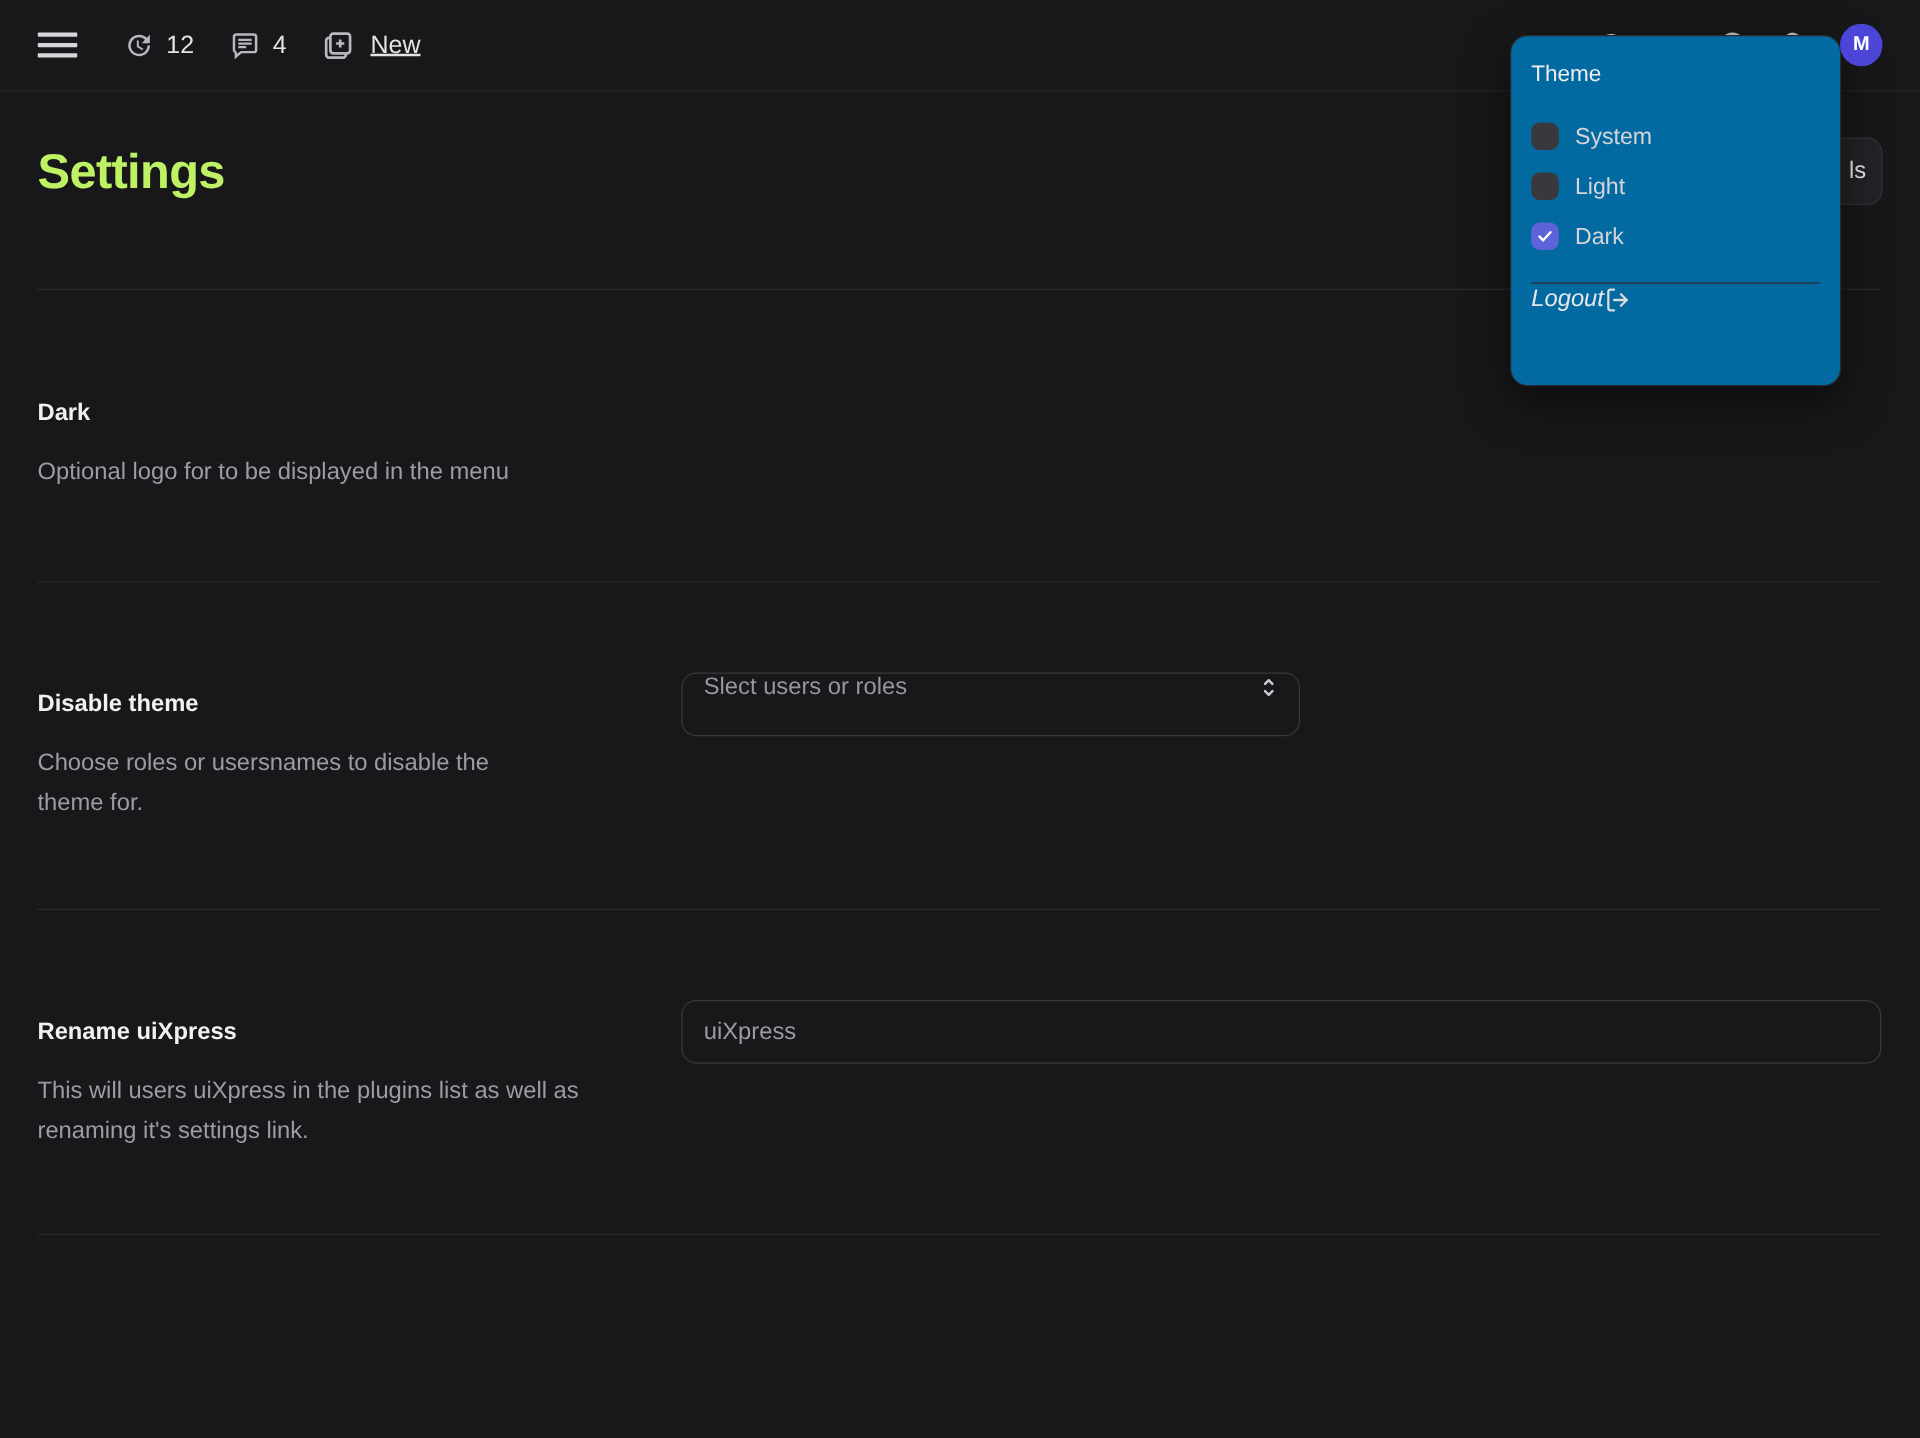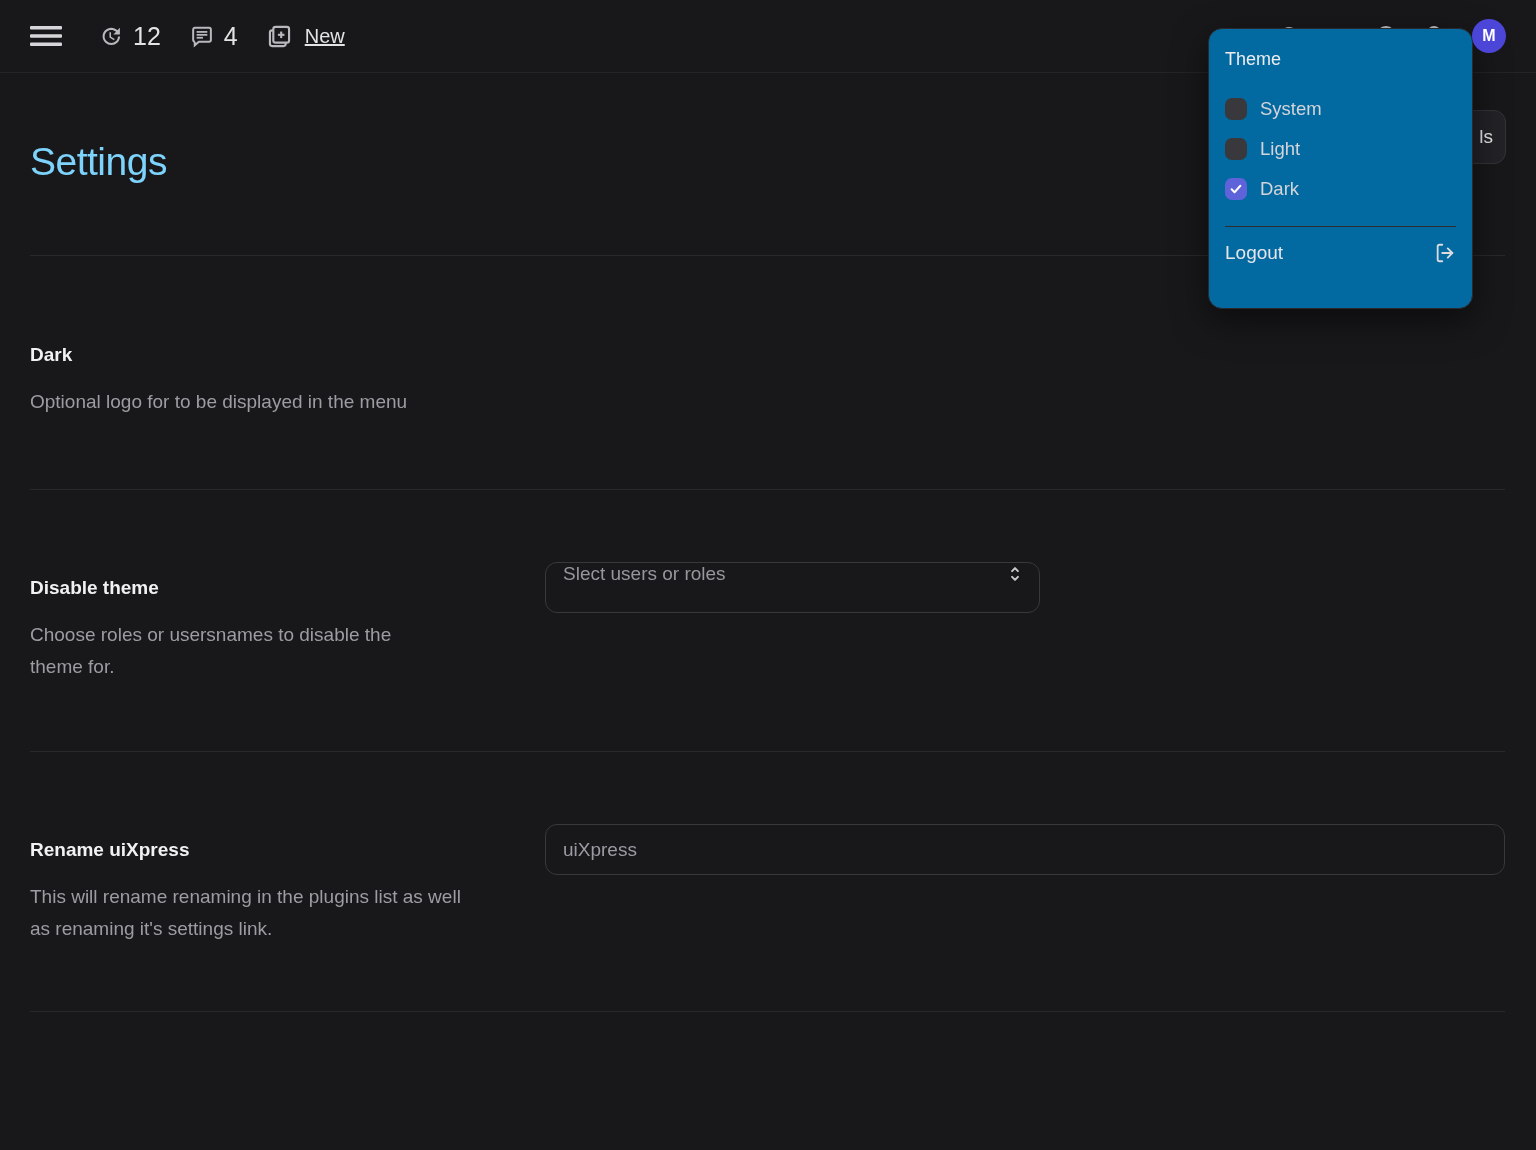--- a/index.html
+++ b/index.html
@@ -16,34 +16,34 @@
     height:73px;
     display:flex;
     align-items:center;
     padding:0 30px;
     border-bottom:1px solid #242428;
     position:relative;
   }
   .icon { display:inline-flex; align-items:center; justify-content:center; }
   .hamburger { margin-right:36px; cursor:pointer; }
   .tb-item { display:flex; align-items:center; margin-right:28px; cursor:pointer; }
-  .tb-count { font-size:25px; color:#e3e3e6; margin-left:10px; }
+  .tb-count { font-size:20px; color:#e3e3e6; margin-left:10px; }
   .tb-label { font-size:20px; color:#e3e3e6; margin-left:12px;text-decoration:underline; }
   .topbar-right { margin-left:auto; display:flex; align-items:center; gap:24px; }
   .avatar {
     width:34px; height:34px; border-radius:50%;
     background:#4c46d8; color:#ffffff;
     display:flex; align-items:center; justify-content:center;
     font-size:16px; font-weight:700; margin-left:2px;
     position:relative; z-index:30; cursor:pointer;
   }
 
   
   .page { padding:0 31px 0 30px; }
-  .page-title { font-size:39px; font-weight:400; letter-spacing:-0.5px; line-height:46px; margin-top:66px; color:#7dd3fc; }
+  .page-title { font-size:39px; font-weight:700; letter-spacing:-0.5px; line-height:46px; margin-top:42px; color:#bef264; }
   .divider { height:1px; background:#29292d; }
   .divider.after-title { margin-top:70px; }
 
   .row { display:flex; }
   .col-left { width:515px; flex:0 0 515px; }
   .row-label { font-size:19px; font-weight:700; line-height:26px; color:#f1f1f3; }
   .row-desc { font-size:19px; line-height:32px; color:#9c9ca3; margin-top:18px; }
   .col-right { flex:1; min-width:0; }
 
   .row-logo { padding-top:72px; padding-bottom:71px; }
@@ -111,22 +111,22 @@
     background:#38383d;
     display:flex; align-items:center; justify-content:center;
     flex:0 0 22px;
   }
   .checkbox svg { display:none; }
   .checkbox.checked { background:#5e63da; }
   .checkbox.checked svg { display:block; }
   .theme-option-label { font-size:18.5px; color:#d4d4d9; margin-left:13px; }
   .panel-divider { height:1px; background:#2d2d31; margin:26px 0 0 0; }
   .logout-row {
-    display:flex; align-items:center; justify-content:space-between;
-    margin-top:15px; cursor:pointer;
+    display:flex; align-items:center; justify-content:flex-start;
+    margin-top:2px; cursor:pointer;font-style:italic;
   }
   .logout-label { font-size:19px; color:#e6e6ea; }
 </style>
 </head>
 <body>
 
 <div class="topbar">
   <span class="icon hamburger">
     <svg width="32" height="22" viewBox="0 0 32 22" fill="none">
       <rect x="0" y="1" width="32" height="3.4" rx="1" fill="#d6d6da"></rect>
@@ -264,20 +264,20 @@
           </svg>
         </span>
       </div>
     </div>
   </div>
   <div class="divider"></div>
 
   <div class="row row-rename">
     <div class="col-left">
       <div class="row-label">Rename uiXpress</div>
-      <div class="row-desc">This will rename renaming in the plugins list as well as renaming it's settings link.</div>
+      <div class="row-desc">This will users uiXpress in the plugins list as well as renaming it's settings link.</div>
     </div>
     <div class="col-right">
       <input class="text-input" value="uiXpress" style="">
     </div>
   </div>
   <div class="divider"></div>
 </div>
 
 </body></html>

